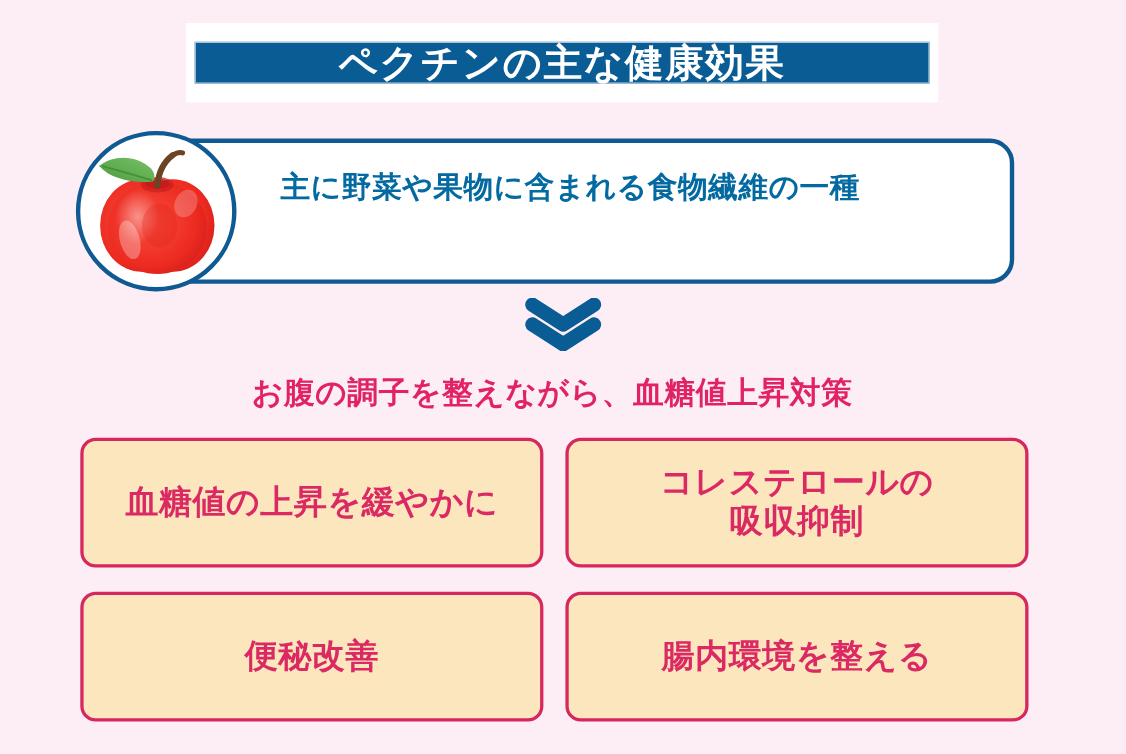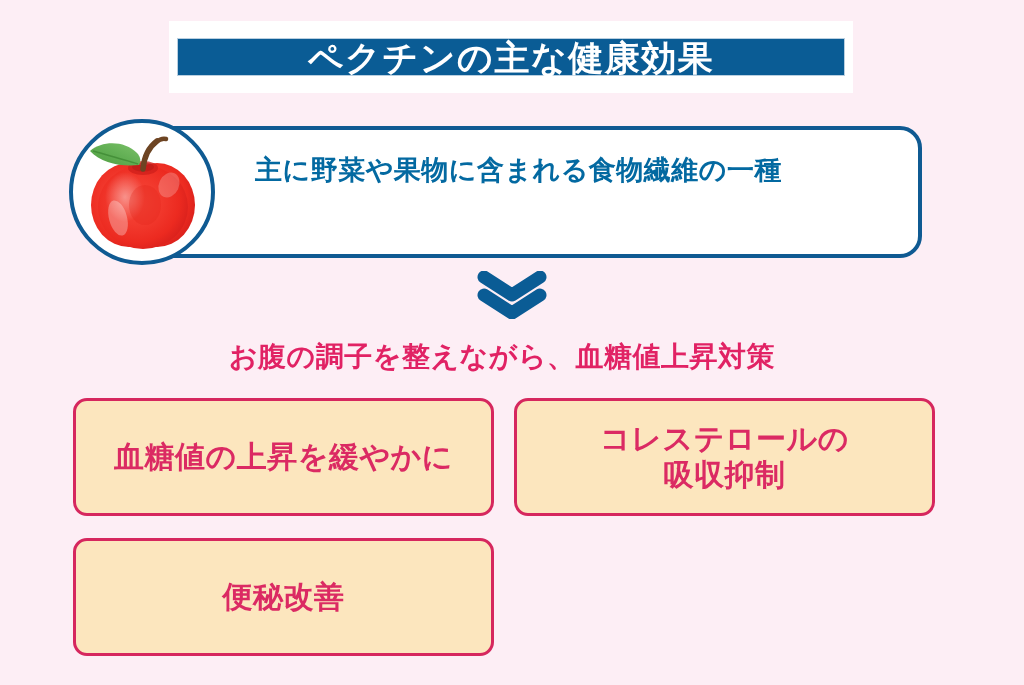--- a/index.html
+++ b/index.html
@@ -218,14 +218,19 @@
       <span class="card-line">吸収抑制</span>
     </span>
   </div>
 
   <div class="card">
     <span class="card-label">
       <span class="card-line">便秘改善</span>
     </span>
   </div>
 
+  <div class="card">
+    <span class="card-label">
+      <span class="card-line">腸内環境を整える</span>
+    </span>
+  </div>
 
 </div>
 
 </body></html>

